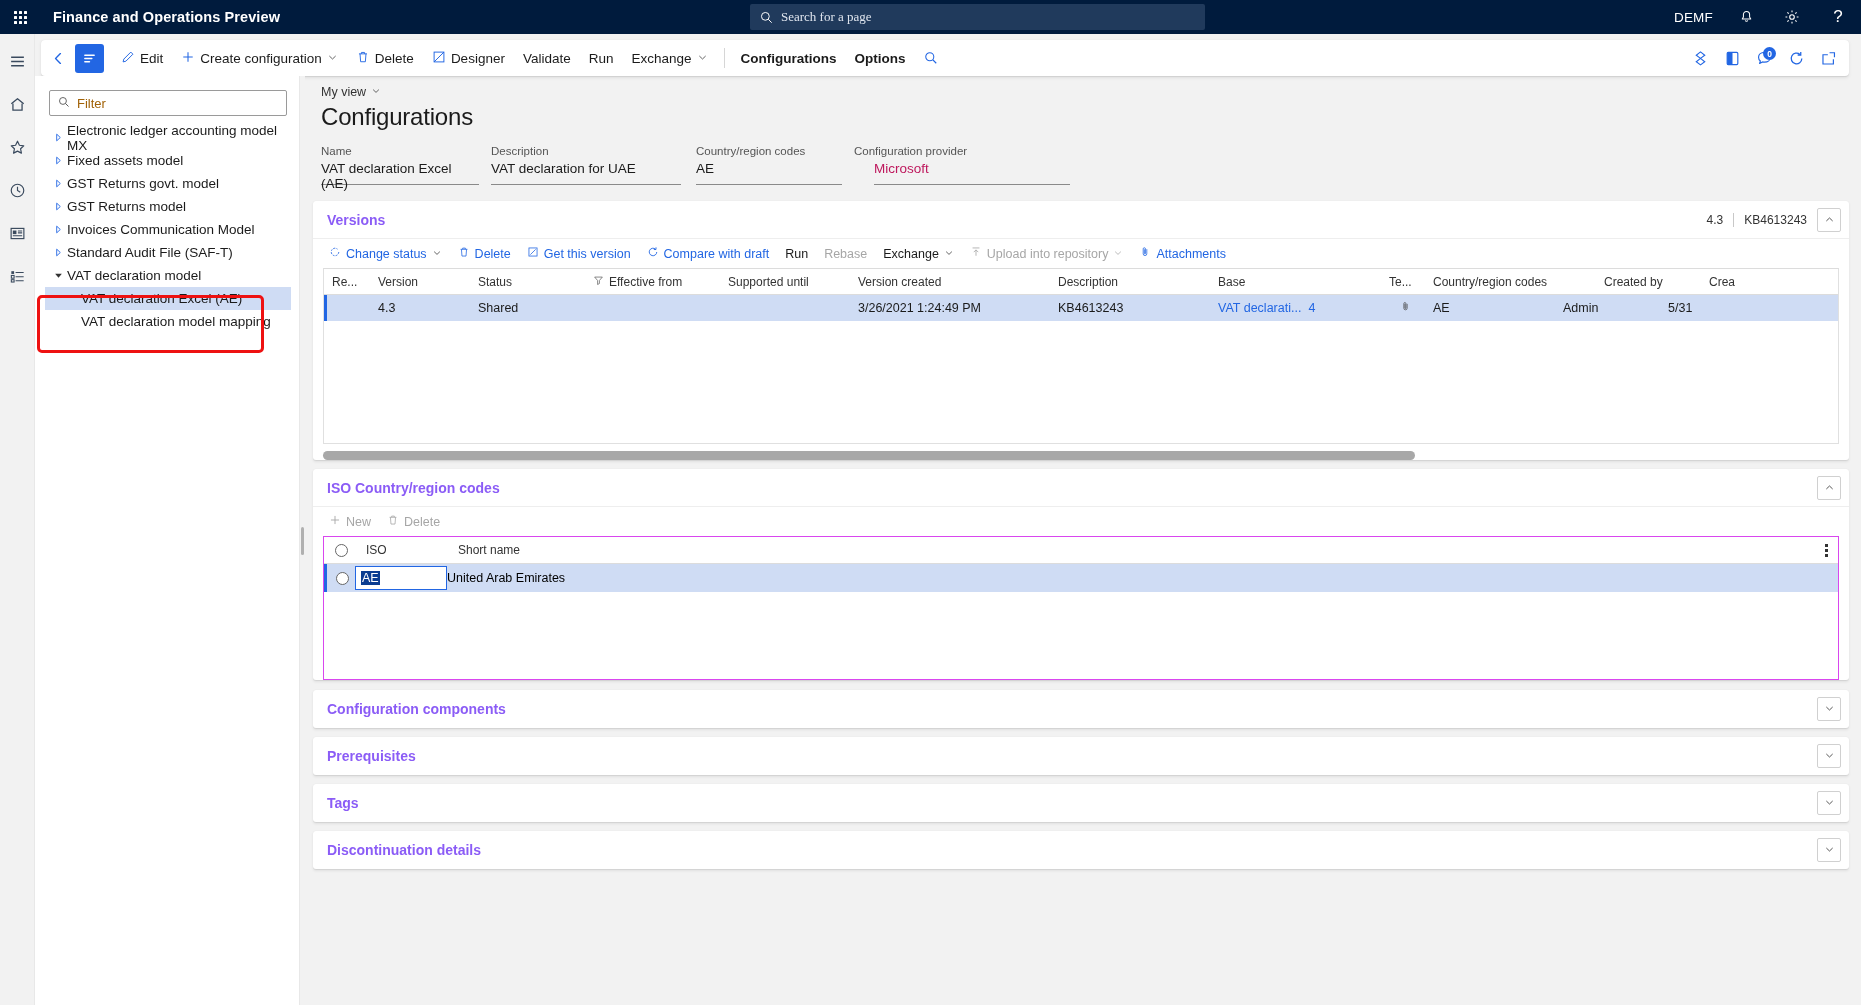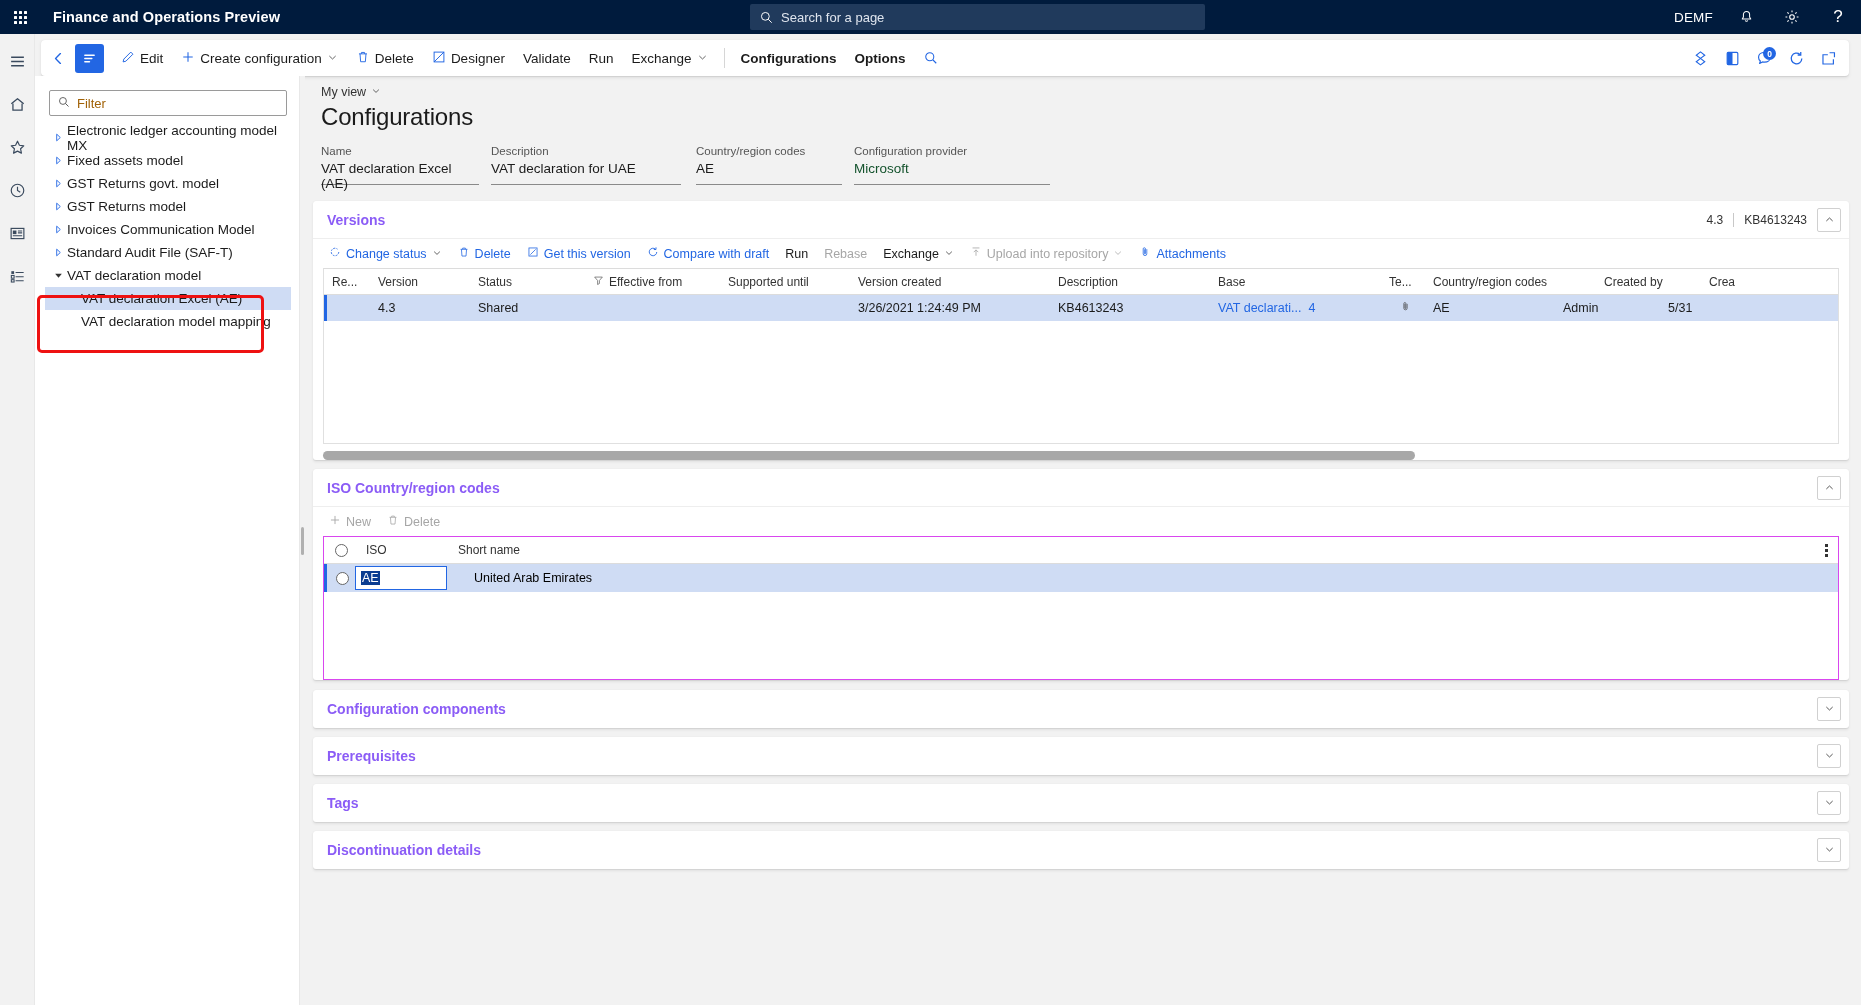--- a/index.html
+++ b/index.html
@@ -32,21 +32,21 @@
     margin-left: 13px; letter-spacing: 0.1px;
   }
   .search-wrap {
     position: absolute; left: 750px; top: 4px;
     width: 455px; height: 26px;
     background: #203a5c; border-radius: 2px;
     display: flex; align-items: center; padding: 0 10px;
     cursor: text;
   }
   .search-wrap .mag { margin-right: 8px; display:flex; }
-  .search-text { color: #dfe5ee; font-size: 13px; }
+  .search-text { color: #dfe5ee; font-size: 13px; font-family: Liberation Serif, serif; }
   .topright {
     position: absolute; right: 0; top: 0; height: 34px;
     display: flex; align-items: flex-start; gap: 0px;
   }
   .tr-item {
     height: 34px; min-width: 46px; padding: 0 10px;
     display: flex; align-items: center; justify-content: center;
     color: #ffffff; font-size: 13px; cursor: pointer;
   }
   .tr-item.company { font-size: 13.5px; letter-spacing: .2px; }
@@ -176,21 +176,21 @@
     margin: 2px 0 14px 8px; letter-spacing: -.2px;
   }
   .hdr-fields { display: flex; margin: 0 0 16px 8px; gap: 0; }
   .hf { display: flex; flex-direction: column; }
   .hf-label { font-size: 11.5px; color: #555; margin-bottom: 4px; }
   .hf-value {
     font-size: 13.5px; color: #1b1b1b; height: 24px;
     border-bottom: 1px solid #8a8a8a; padding-bottom: 2px;
     cursor: text;
   }
-  .hf-value.link { color: #14532d; }
+  .hf-value.link { color: #be185d; margin-left: 20px; }
 
   
   .card {
     background: #ffffff; border-radius: 3px; margin-bottom: 9px;
     box-shadow: 0 0.3px 0.9px rgba(0,0,0,.07), 0 1.2px 3px rgba(0,0,0,.07);
   }
   .card-head {
     height: 37px; display: flex; align-items: center;
     padding: 0 10px 0 14px; position: relative;
     cursor: pointer;
@@ -798,21 +798,21 @@
                 </div>
             </div>
             <div class="iso-body">
               <div class="iso-row">
                 <div class="radio-cell" style="width:31px;flex:0 0 31px;">
                   <span class="radio"></span>
                 </div>
                 <div class="editcell">
                   <span class="sel-text">AE</span>
                 </div>
-                <div class="gc" style="width:400px;padding-left:27px;">United Arab Emirates</div>
+                <div class="gc" style="width:400px;padding-left:0;">United Arab Emirates</div>
               </div>
             </div>
           </div>
         </div>
 
         
         <div class="card collapsed-card">
           <div class="card-head">
             <span class="card-title">Configuration components</span>
             <div class="card-head-right">

